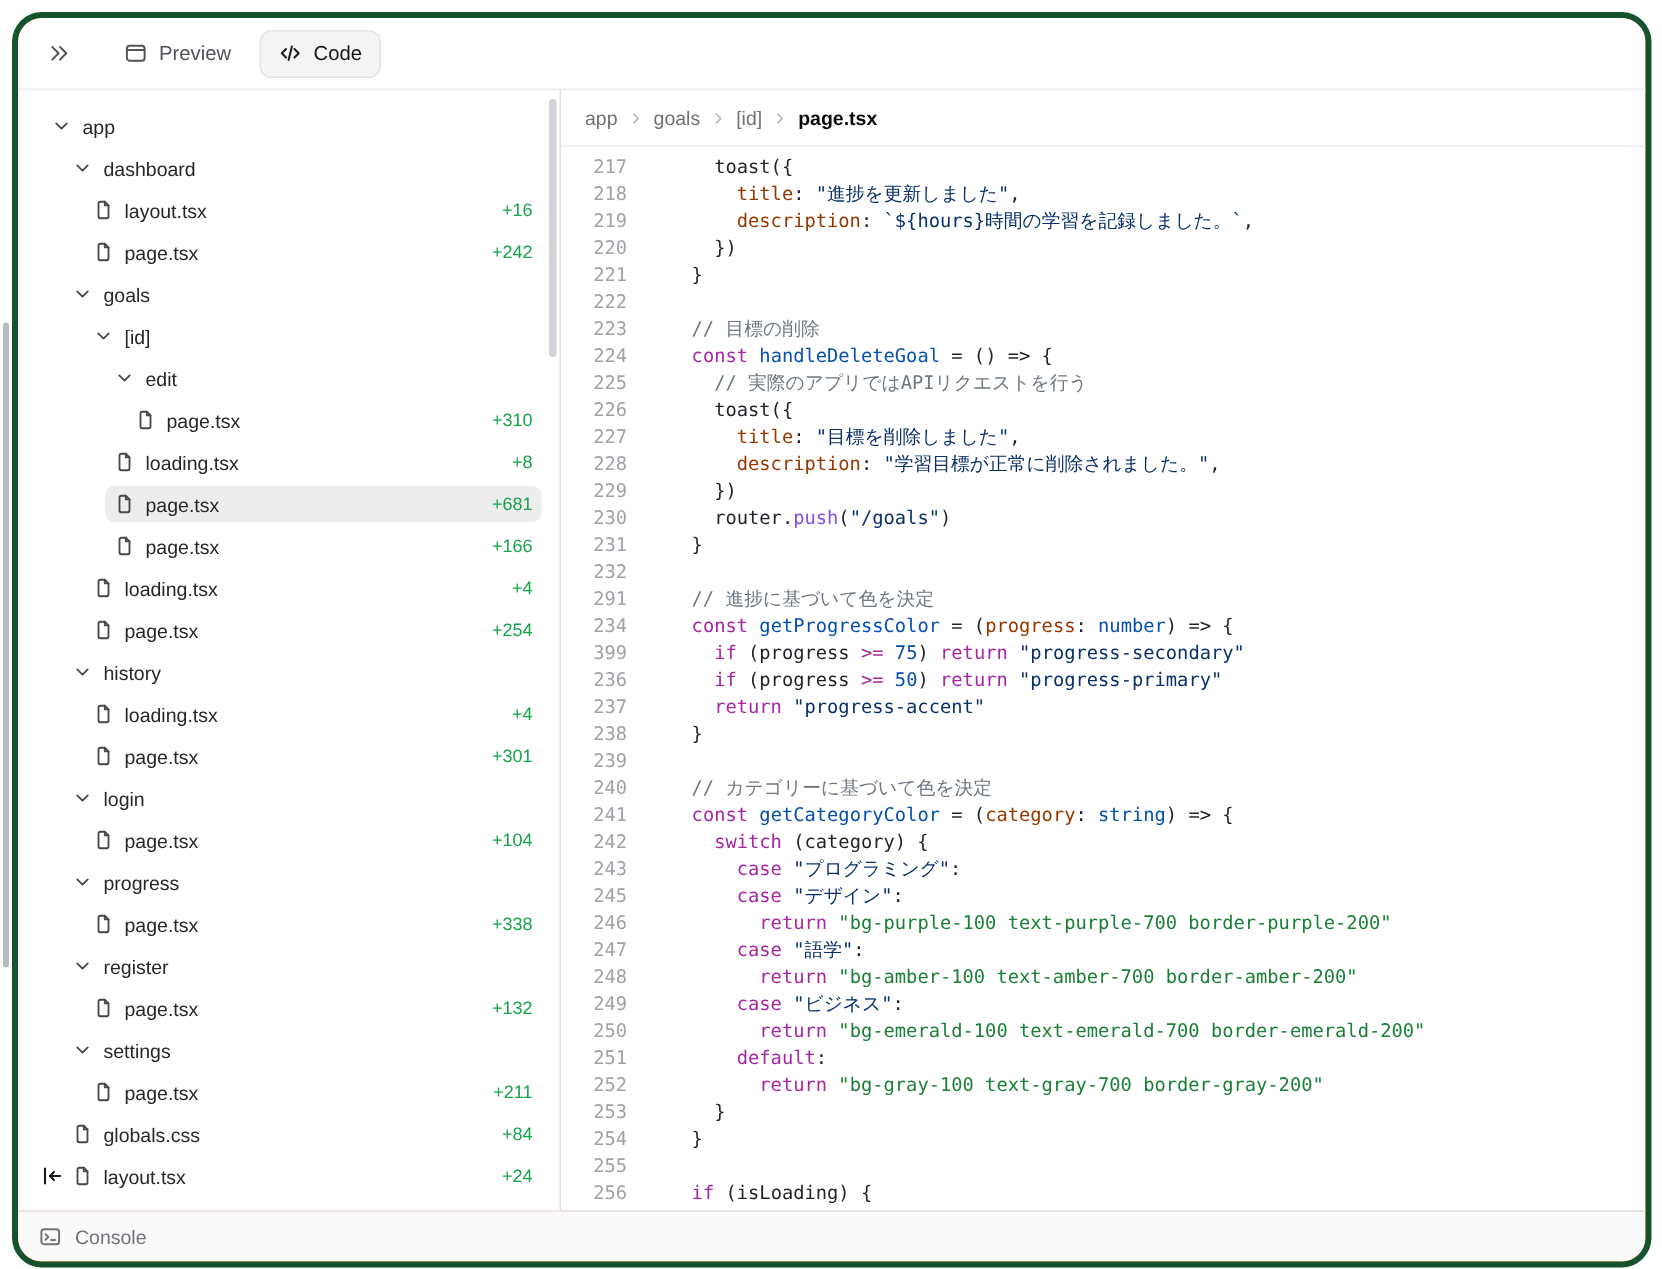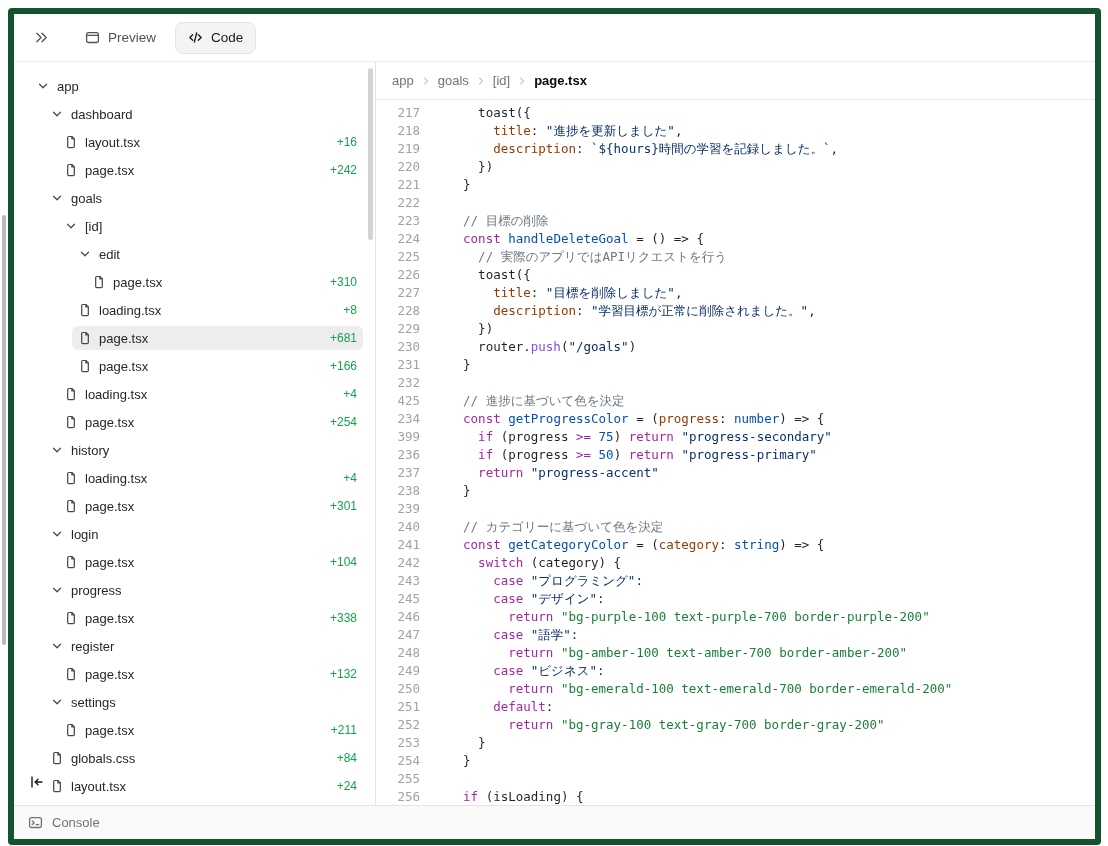--- a/index.html
+++ b/index.html
@@ -1,20 +1,20 @@
 <!DOCTYPE html>
 <html style="--sel: #ededee;"><head>
 <meta charset="utf-8">
 <style>
   * { margin:0; padding:0; box-sizing:border-box; }
   html,body { width:1108px; height:846px; background:#ffffff; overflow:hidden;
     font-family:"Liberation Sans","DejaVu Sans",sans-serif; }
 
   .window { position:absolute; left:8px; top:8px; width:1093px; height:837px;
-    background:#f97316; border:6px solid #14532d; border-radius:4px; overflow:hidden;
+    background:#f97316; border:4px solid #14532d; border-radius:20px; overflow:hidden;
     display:flex; flex-direction:column; }
 
   
   .topbar { height:48px; flex:none; display:flex; align-items:center; gap:18px;
     padding:0 14px; border-bottom:1px solid #ececf0; background:#fff; }
   .icon-btn { display:flex; align-items:center; justify-content:center; width:26px; height:26px;
     background:none; border:none; color:#52525b; cursor:pointer; border-radius:6px; }
   .seg { display:flex; align-items:center; gap:6px; }
   .tab { display:flex; align-items:center; gap:8px; height:32px; padding:0 12px;
     border-radius:8px; font-size:13.5px; color:#52525b; background:transparent;
@@ -496,21 +496,21 @@
           </div>
           <div class="code-line">
             <span class="line-num">231</span>
             <span class="line-content"><span style="color: rgb(31, 35, 40);">  }</span></span>
           </div>
           <div class="code-line">
             <span class="line-num">232</span>
             <span class="line-content"></span>
           </div>
           <div class="code-line">
-            <span class="line-num">425</span>
+            <span class="line-num">291</span>
             <span class="line-content"><span style="color: rgb(110, 119, 129);">  // 進捗に基づいて色を決定</span></span>
           </div>
           <div class="code-line">
             <span class="line-num">234</span>
             <span class="line-content"><span style="color: rgb(31, 35, 40);">  </span><span style="color: rgb(166, 38, 164);">const</span><span style="color: rgb(31, 35, 40);"> </span><span style="color: rgb(5, 80, 174);">getProgressColor</span><span style="color: rgb(31, 35, 40);"> = (</span><span style="color: rgb(149, 56, 0);">progress</span><span style="color: rgb(31, 35, 40);">: </span><span style="color: rgb(5, 80, 174);">number</span><span style="color: rgb(31, 35, 40);">) =&gt; {</span></span>
           </div>
           <div class="code-line">
             <span class="line-num">399</span>
             <span class="line-content"><span style="color: rgb(31, 35, 40);">    </span><span style="color: rgb(166, 38, 164);">if</span><span style="color: rgb(31, 35, 40);"> (progress </span><span style="color: rgb(166, 38, 164);">&gt;=</span><span style="color: rgb(31, 35, 40);"> </span><span style="color: rgb(5, 80, 174);">75</span><span style="color: rgb(31, 35, 40);">) </span><span style="color: rgb(166, 38, 164);">return</span><span style="color: rgb(31, 35, 40);"> </span><span style="color: rgb(10, 48, 105);">"progress-secondary"</span></span>
           </div>

